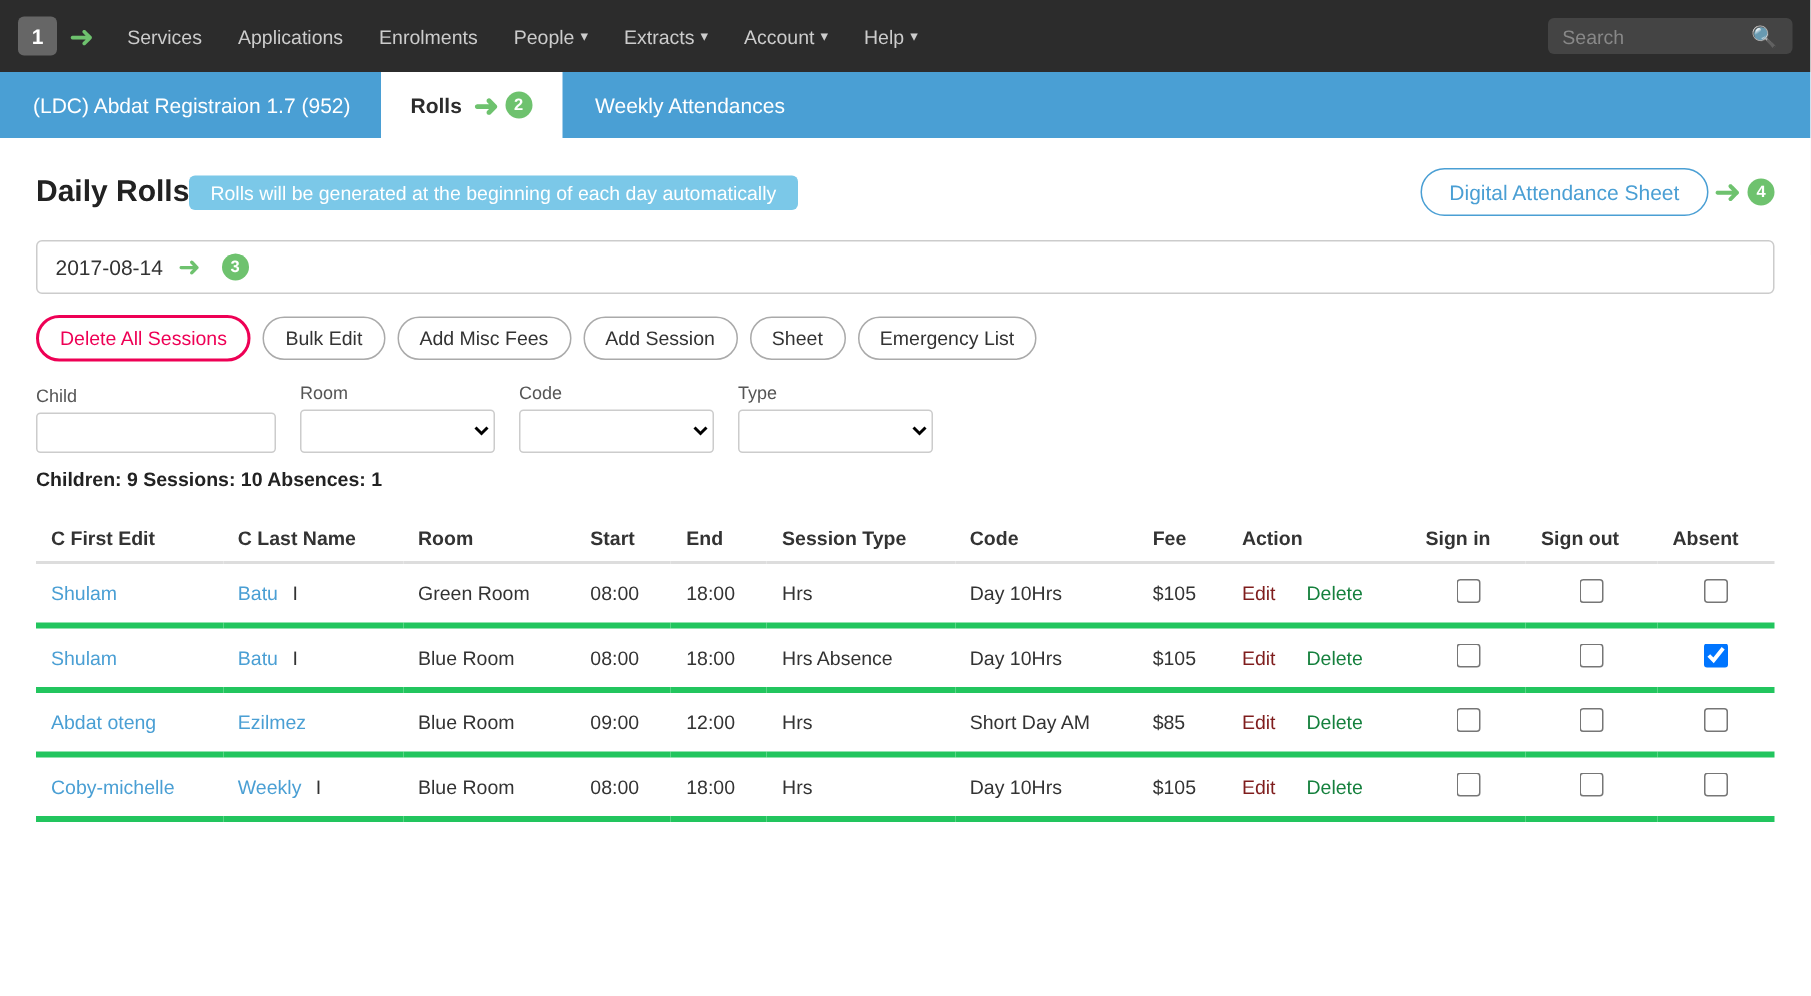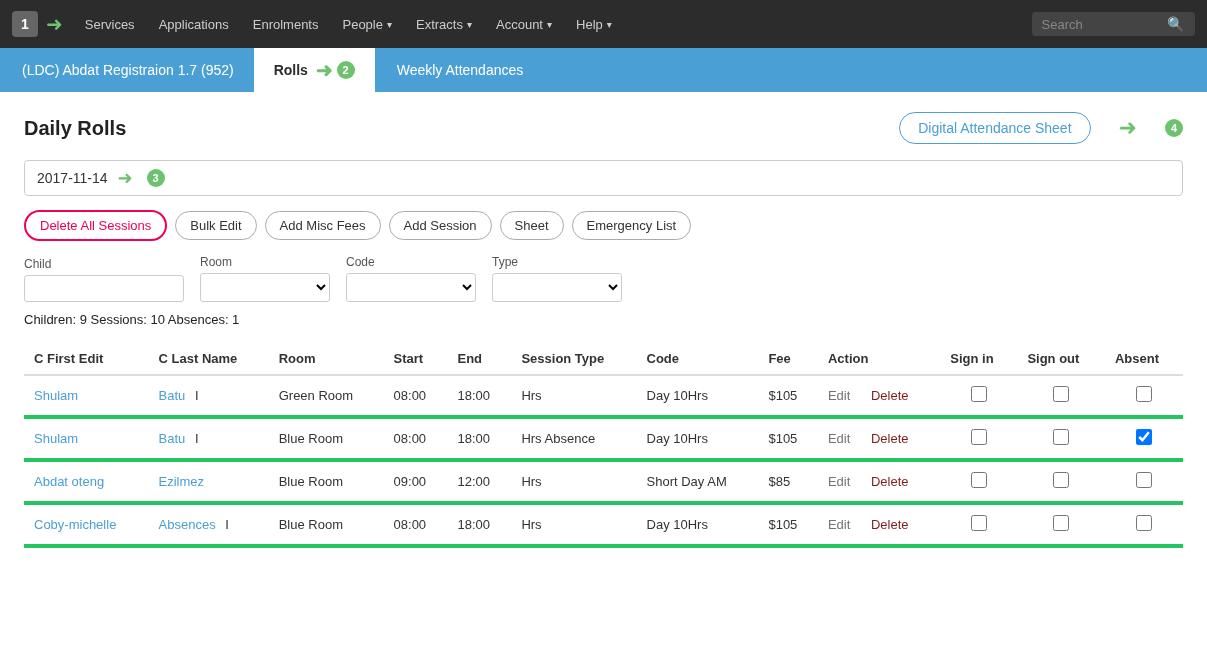--- a/index.html
+++ b/index.html
@@ -94,21 +94,21 @@
       background: white;
       padding: 20px 24px;
       min-height: 600px;
     }
 
     
     .daily-rolls-header {
       display: flex;
       align-items: center;
       margin-bottom: 16px;
-      gap: 24px;
+      gap: 0;
     }
     .daily-rolls-title {
       font-size: 20px;
       font-weight: bold;
       color: #222;
       white-space: nowrap;
     }
     .daily-rolls-subtitle {
       background: #7bc8e8;
       color: white;
@@ -198,21 +198,21 @@
       border-radius: 3px;
       padding: 5px 8px;
       font-size: 13px;
       background: white;
       width: 130px;
       cursor: pointer;
     }
 
     
     .stats-row {
-      font-weight: normal;
+      font-weight: bold;
       font-size: 13px;
       color: #222;
       margin-bottom: 16px;
     }
 
     
     .sessions-table {
       width: 100%;
       border-collapse: collapse;
     }
@@ -226,22 +226,22 @@
       vertical-align: bottom;
     }
     .sessions-table td {
       padding: 10px 10px;
       border-bottom: 4px solid #22c55e;
       vertical-align: middle;
       font-size: 13px;
       color: #333;
     }
     .link-blue { color: #4a9fd4; cursor: pointer; text-decoration: none; }
-    .edit-link { color: #737373; cursor: pointer; margin-right: 17px; }
-    .delete-link { color: #7f1d1d; cursor: pointer; }
+    .edit-link { color: #7f1d1d; cursor: pointer; margin-right: 17px; }
+    .delete-link { color: #15803d; cursor: pointer; }
     .checkbox-cell { text-align: center; }
     .checkbox-cell input[type="checkbox"] { width: 16px; height: 16px; }
     .th-center { text-align: center; }
 
     
     .badge-num {
       display: inline-flex;
       align-items: center;
       justify-content: center;
       width: 18px; height: 18px;
@@ -293,28 +293,29 @@
     <span style="margin-left:8px; color:#6ec26e; font-size:20px;">➜</span>
     <span class="badge-num">2</span>
   </div>
   <div class="breadcrumb-item tab-inactive">Weekly Attendances</div>
 </div>
 
 <div class="main-content">
 
   <div class="daily-rolls-header">
     <span class="daily-rolls-title">Daily Rolls</span>
+    <span class="daily-rolls-subtitle">Rolls will be generated at the beginning of each day automatically</span>
     <button class="digital-btn">Digital Attendance Sheet</button>
     <span style="color:#6ec26e; font-size:22px; margin-left:4px;">➜</span>
     <span class="badge-num">4</span>
   </div>
 
   <div class="date-row">
     <div class="date-input-container">
-      <span class="date-value">2017-11-14</span>
+      <span class="date-value">2017-08-14</span>
       <span style="color:#6ec26e; font-size:18px;">➜</span>
       <span class="badge-num">3</span>
     </div>
   </div>
 
   <div class="action-row">
     <button class="btn-outline-red">Delete All Sessions</button>
     <button class="btn-outline">Bulk Edit</button>
     <button class="btn-outline">Add Misc Fees</button>
     <button class="btn-outline">Add Session</button>
@@ -441,21 +442,21 @@
     <td class="checkbox-cell">
       <input type="checkbox" style="">
     </td>
     <td class="checkbox-cell">
       <input type="checkbox" style="">
     </td>
   </tr>
         <tr>
     <td><a class="link-blue">Coby-michelle</a></td>
     <td>
-      <a class="link-blue">Absences</a>
+      <a class="link-blue">Weekly</a>
       <span style="margin-left:6px;color:#333;">I</span>
     </td>
     <td>Blue Room</td>
     <td>08:00</td>
     <td>18:00</td>
     <td>Hrs</td>
     <td>Day 10Hrs</td>
     <td>$105</td>
     <td>
       <span class="edit-link">Edit</span>

